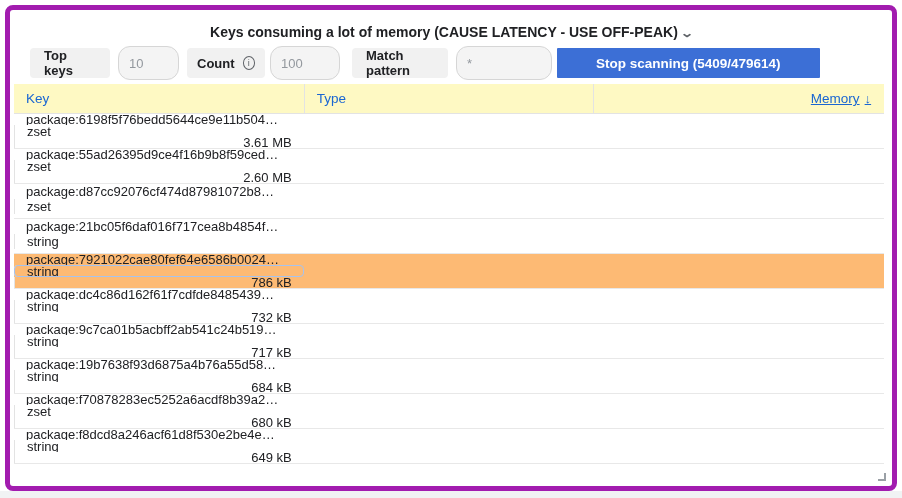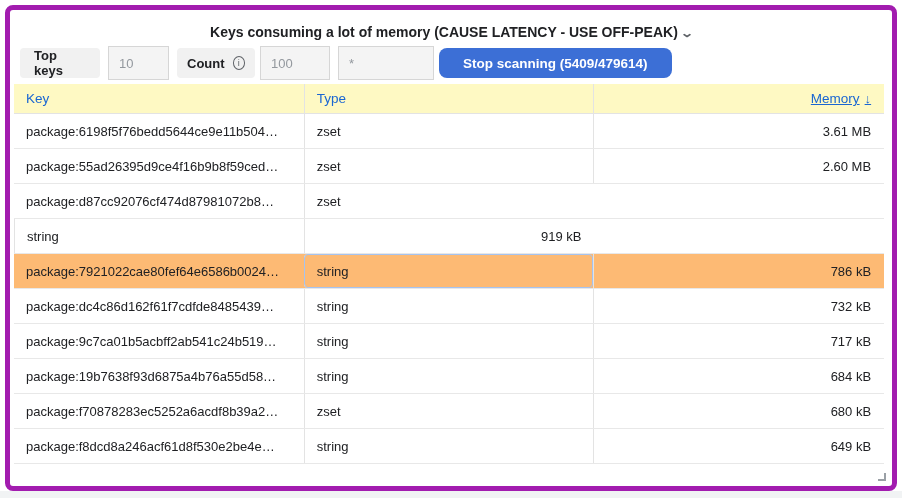--- a/index.html
+++ b/index.html
@@ -37,40 +37,40 @@
     font-weight: bold;
     color: #5f6368;
     font-size: 12px;
     margin-left: 4px;
     transform: scaleX(1.4);
   }
   
   .toolbar {
     display: flex;
     align-items: center;
-    margin: 10px 0 0 10px;
+    margin: 10px 0 0 20px;
     height: 20px;
   }
   .pill {
     background: #f1f1f1;
     border-radius: 4px;
     height: 30px;
     display: flex;
     align-items: center;
     justify-content: center;
     font-size: 13px;
     font-weight: bold;
     color: #202124;
     padding: 0 14px;
   }
   .tb-input {
     height: 30px;
     background: #f4f4f4;
     border: 1px solid #d6d6d6;
-    border-radius: 0;
+    border-radius: 12px;
     font-family: "Liberation Sans", sans-serif;
     font-size: 13px;
     color: #93989e;
     padding: 16px 10px;
     outline: none;
   }
   .gap8 { margin-left: 8px; }
   .gap12 { margin-left: 12px; }
   .gap5 { margin-left: 5px; }
   .w-topkeys { width: 80px; }
@@ -92,25 +92,25 @@
     color: #5f6368;
     margin-left: 8px;
     cursor: pointer;
   }
   .scan-btn {
     height: 30px;
     margin-left: 5px;
     background: #3c6fd6;
     color: #ffffff;
     border: none;
-    border-radius: 8px;
+    border-radius: 1px;
     font-family: "Liberation Sans", sans-serif;
     font-size: 13.5px;
     font-weight: bold;
-    padding: 0 24px;
+    padding: 0 39px;
     cursor: pointer;
   }
   
   .table {
     margin: 11px 8px 0 4px;
     font-size: 13px;
   }
   .thead, .tr { display: flex; }
   .thead {
     background: #fef9c3;
@@ -125,20 +125,21 @@
     font-size: 13.5px;
   }
   .th, .td { width: 33.3%; }
   .col-sep { border-left: 1px solid #e3e3e3; }
   .th-memory { justify-content: flex-end; text-decoration: underline; }
   .sort-arrow { margin-left: 5px; font-size: 13px; color: #1a66d2; }
   .tr {
     height: 35px;
     border-bottom: 1px solid #e8e8e8;
     background: #ffffff;
+    flex-direction: column;
   }
   .tr.selected { background: #fdba74; }
   .td {
     display: flex;
     align-items: center;
     padding: 0 12px;
     color: #202124;
     white-space: nowrap;
     overflow: hidden;
   }
@@ -168,20 +169,21 @@
   </div>
 
   <div class="toolbar">
     <div class="pill w-topkeys">Top keys</div>
     <input class="tb-input w-in10 gap8" type="text" value="10" style="">
     <div class="pill w-count gap8">
       <span>Count</span>
       <span class="info-icon">i</span>
     </div>
     <input class="tb-input w-in100 gap5" type="text" value="100" style="">
+    <div class="pill w-match gap12">Match pattern</div>
     <input class="tb-input w-instar gap8" type="text" value="*" style="">
     <button class="scan-btn">Stop scanning (5409/479614)</button>
   </div>
 
   <div class="table">
     <div class="thead">
       <div class="th">Key</div>
       <div class="th col-sep">Type</div>
       <div class="th col-sep th-memory">
         <span>Memory</span>
@@ -197,22 +199,22 @@
         <div class="tr">
           <div class="td td-key">package:55ad26395d9ce4f16b9b8f59ced…</div>
           <div class="td td-type col-sep">zset</div>
           <div class="td td-memory col-sep">2.60 MB</div>
         </div>
         <div class="tr">
           <div class="td td-key">package:d87cc92076cf474d87981072b8…</div>
           <div class="td td-type col-sep">zset</div>
         </div>
         <div class="tr">
-          <div class="td td-type col-sep">string</div>
-          <div class="td td-memory col-sep">919 kB</div>
+          <div class="td td-key">package:21bc05f6daf016f717cea8b4854f…</div>
+          <div class="td td-type col-sep">string</div>
         </div>
         <div class="tr selected">
           <div class="td td-key">package:7921022cae80fef64e6586b0024…</div>
           <div class="td td-type col-sep focused">string</div>
           <div class="td td-memory col-sep">786 kB</div>
         </div>
         <div class="tr">
           <div class="td td-key">package:dc4c86d162f61f7cdfde8485439…</div>
           <div class="td td-type col-sep">string</div>
           <div class="td td-memory col-sep">732 kB</div>

